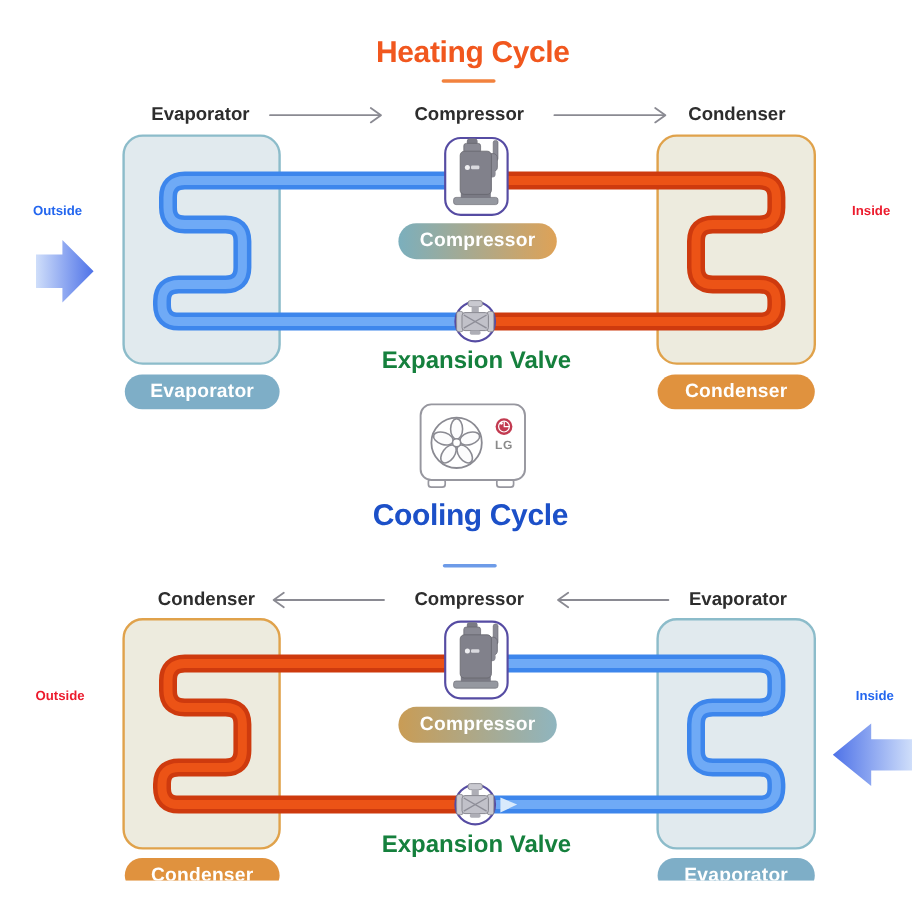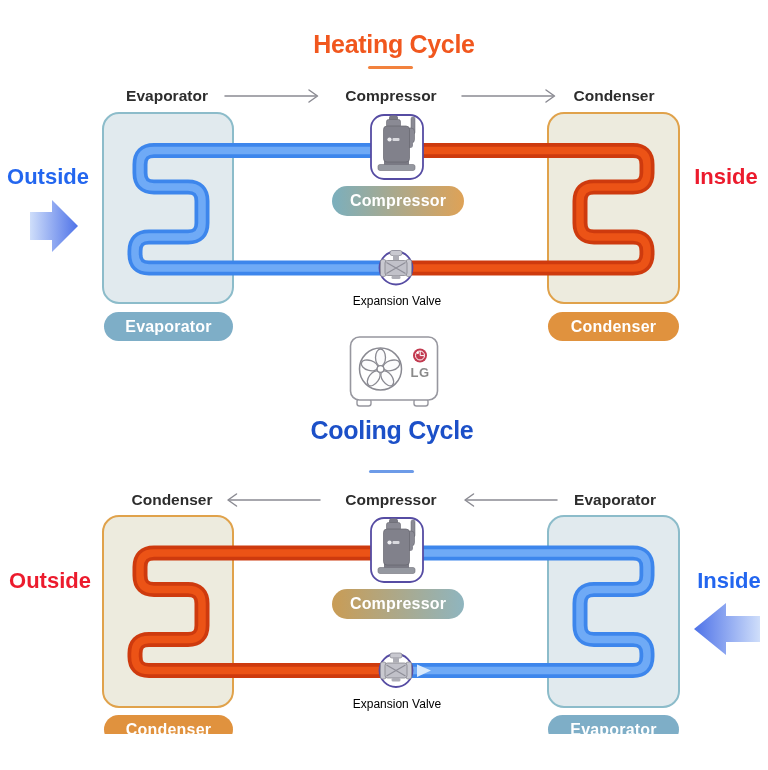--- a/index.html
+++ b/index.html
@@ -6,31 +6,31 @@
   .stage{position:relative;width:768px;height:734px;background:#fff;overflow:hidden;}
   .stage svg{position:absolute;left:0;top:0;}
   .txt{position:absolute;transform:translate(-50%,-50%);white-space:nowrap;line-height:1;}
   .title{font-size:25px;font-weight:800;letter-spacing:-0.3px;}
   .title.heat{color:var(--heating-title,#F1571E);}
   .title.cool{color:var(--cooling-title,#1C50C8);}
   .underline{position:absolute;height:3px;width:45px;border-radius:2px;}
   .underline.heat-u{background:var(--heating-underline,#F2823E);left:368px;top:66px;}
   .underline.cool-u{background:var(--cooling-underline,#6D9BE8);left:369px;top:470px;}
   .flow{font-size:15.5px;font-weight:700;color:var(--flow-label,#2D2D2D);}
-  .side{font-size:22px;font-weight:700;}
+  .side{font-size:11px;font-weight:700;}
   .side-blue{color:var(--side-blue,#2366EF);}
   .side-red{color:var(--side-red,#EC1B2D);}
   .badge{position:absolute;display:flex;align-items:center;justify-content:center;
          border-radius:15px;color:#fff;font-weight:700;font-size:16px;letter-spacing:.2px;}
   .badge.blue{background:var(--badge-blue,#7EAEC7);}
   .badge.orange{background:var(--badge-orange,#E0923E);}
   .badge.grad-heat{background:linear-gradient(90deg,var(--comp-badge-heat-left,#7BAFBD),var(--comp-badge-heat-right,#DEA257));}
   .badge.grad-cool{background:linear-gradient(90deg,var(--comp-badge-cool-left,#C99C55),var(--comp-badge-cool-right,#8FB5BF));}
-  .valve-label{font-size:12px;font-weight:400;color:#000000;}
-  .lg-text{font-size:13px;font-weight:700;color:#8A8A8A;letter-spacing:.5px;text-align:right;}
+  .valve-label{font-size:20px;font-weight:700;color:#15803d;}
+  .lg-text{font-size:10px;font-weight:700;color:#8A8A8A;letter-spacing:.5px;text-align:right;}
 </style>
 </head>
 <body>
 
 <div class="stage">
 
   <svg width="768" height="770" viewBox="0 0 768 770">
     <defs>
       <linearGradient id="gradR" x1="0" y1="0" x2="1" y2="0">
         <stop offset="0" stop-color="#CFDEFA"></stop>

